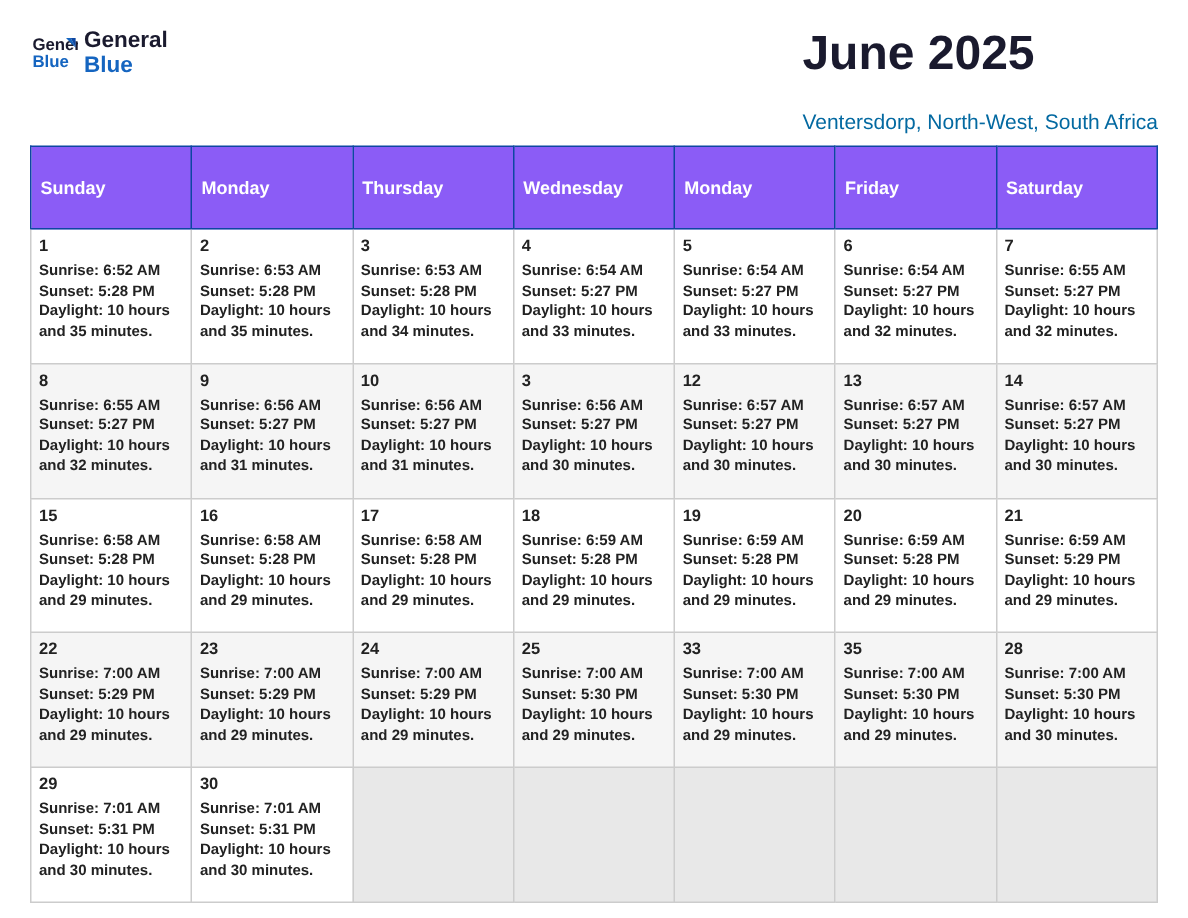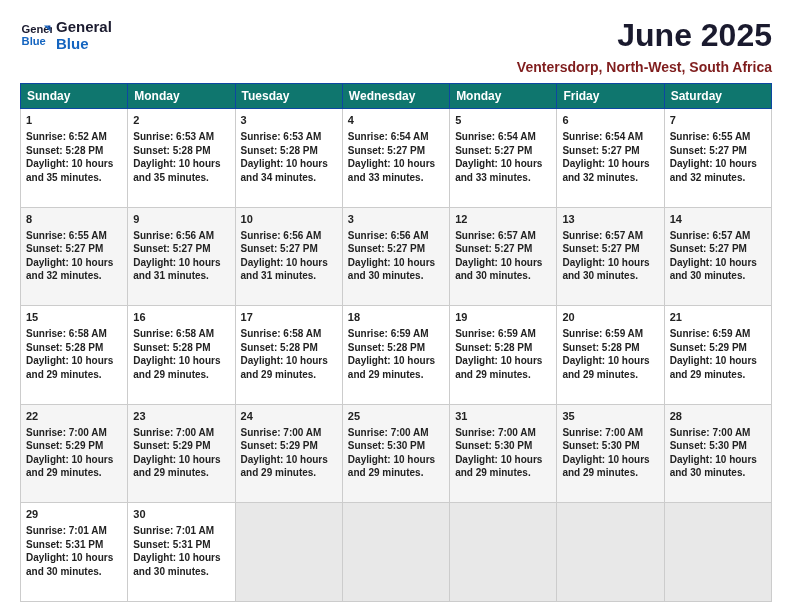--- a/index.html
+++ b/index.html
@@ -26,45 +26,43 @@
     .logo {
       display: flex;
       align-items: center;
     }
     .logo-icon {
       width: 32px;
       height: 32px;
       margin-right: 4px;
     }
     .title-block {
-      text-align: right;
     }
     .month-title {
       font-size: 32px;
       font-weight: bold;
       color: #1a1a2e;
       line-height: 1.1;
     }
     .location {
       font-size: 14px;
-      color: #7f1d1d;
-      margin-top: 6px;
-      font-weight: bold;
+      color: #0369a1;
+      margin-top: 20px;
     }
     .calendar {
       flex: 1;
       border-collapse: collapse;
       width: 100%;
       font-size: 10.5px;
       table-layout: fixed;
     }
     .calendar thead th {
-      background: #0f766e;
+      background: #8b5cf6;
       color: #fff;
-      padding: 5px 6px;
+      padding: 20px 6px;
       font-size: 12px;
       font-weight: bold;
       text-align: left;
       border: 1px solid #0d47a1;
     }
     .calendar tbody td {
       border: 1px solid #ccc;
       vertical-align: top;
       padding: 4px 5px;
       background: #fff;
@@ -116,21 +114,21 @@
       <div class="month-title">June 2025</div>
       <div class="location">Ventersdorp, North-West, South Africa</div>
     </div>
   </div>
 
   <table class="calendar">
     <thead>
       <tr>
       <th>Sunday</th>
           <th>Monday</th>
-          <th>Tuesday</th>
+          <th>Thursday</th>
           <th>Wednesday</th>
           <th>Monday</th>
           <th>Friday</th>
           <th>Saturday</th>
         </tr>
     </thead>
     <tbody id="cal-body">
     <tr>
           <td>
             <span class="day-num">1</span>
@@ -232,21 +230,21 @@
           </td>
           <td>
             <span class="day-num">24</span>
             <div class="cell-text">Sunrise: 7:00 AM<br>Sunset: 5:29 PM<br>Daylight: 10 hours<br>and 29 minutes.</div>
           </td>
           <td>
             <span class="day-num">25</span>
             <div class="cell-text">Sunrise: 7:00 AM<br>Sunset: 5:30 PM<br>Daylight: 10 hours<br>and 29 minutes.</div>
           </td>
           <td>
-            <span class="day-num">31</span>
+            <span class="day-num">33</span>
             <div class="cell-text">Sunrise: 7:00 AM<br>Sunset: 5:30 PM<br>Daylight: 10 hours<br>and 29 minutes.</div>
           </td>
           <td>
             <span class="day-num">35</span>
             <div class="cell-text">Sunrise: 7:00 AM<br>Sunset: 5:30 PM<br>Daylight: 10 hours<br>and 29 minutes.</div>
           </td>
           <td>
             <span class="day-num">28</span>
             <div class="cell-text">Sunrise: 7:00 AM<br>Sunset: 5:30 PM<br>Daylight: 10 hours<br>and 30 minutes.</div>
           </td>

